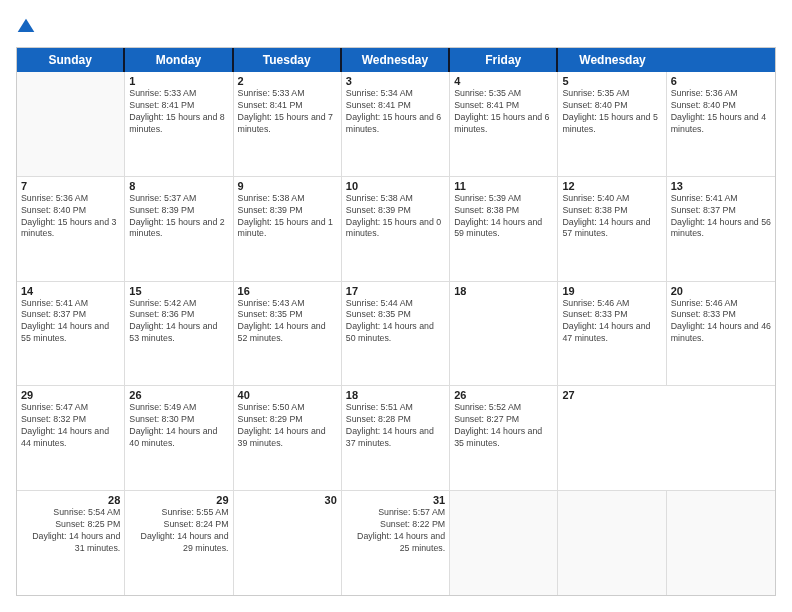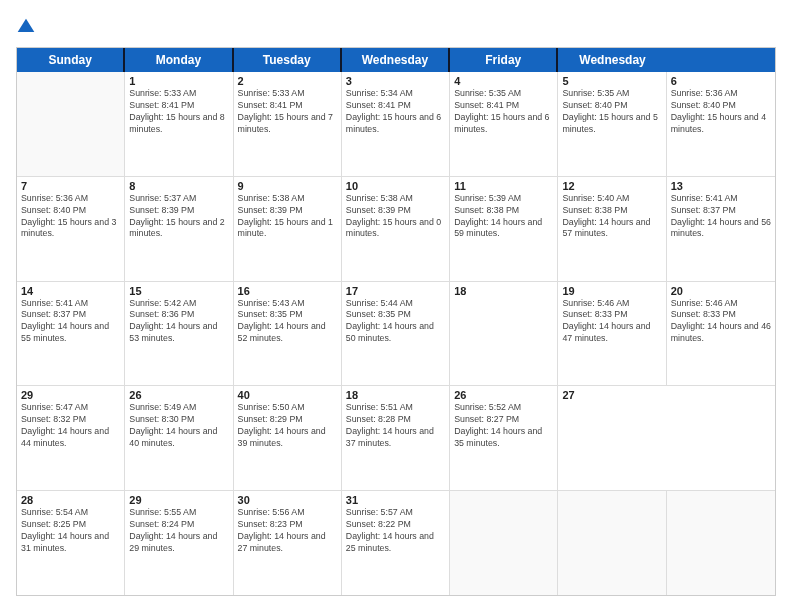--- a/index.html
+++ b/index.html
@@ -82,20 +82,21 @@
       flex-direction: column;
     }
     .cal-row {
       display: grid;
       grid-template-columns: repeat(7, 1fr);
       flex: 1;
       border-bottom: 1px solid #ddd;
     }
     .cal-row:last-child {
       border-bottom: none;
+      text-align: right;
     }
     .cal-cell {
       padding: 3px 4px;
       border-right: 1px solid #ddd;
       font-size: 9.5px;
       color: #333;
       vertical-align: top;
       min-height: 0;
     }
     .cal-cell:last-child {
@@ -261,21 +262,20 @@
           <div class="cal-cell">
             <div class="day-num">28</div>
             <div class="day-info">Sunrise: 5:54 AM<br>Sunset: 8:25 PM<br>Daylight: 14 hours and 31 minutes.</div>
           </div>
           <div class="cal-cell">
             <div class="day-num">29</div>
             <div class="day-info">Sunrise: 5:55 AM<br>Sunset: 8:24 PM<br>Daylight: 14 hours and 29 minutes.</div>
           </div>
           <div class="cal-cell">
             <div class="day-num">30</div>
-            <div class="day-info">Sunrise: 5:56 AM<br>Sunset: 8:23 PM<br>Daylight: 14 hours and 27 minutes.</div>
           </div>
           <div class="cal-cell">
             <div class="day-num">31</div>
             <div class="day-info">Sunrise: 5:57 AM<br>Sunset: 8:22 PM<br>Daylight: 14 hours and 25 minutes.</div>
           </div>
           <div class="cal-cell empty"></div>
           <div class="cal-cell empty"></div>
           <div class="cal-cell empty"></div>
         </div>
       </div>

